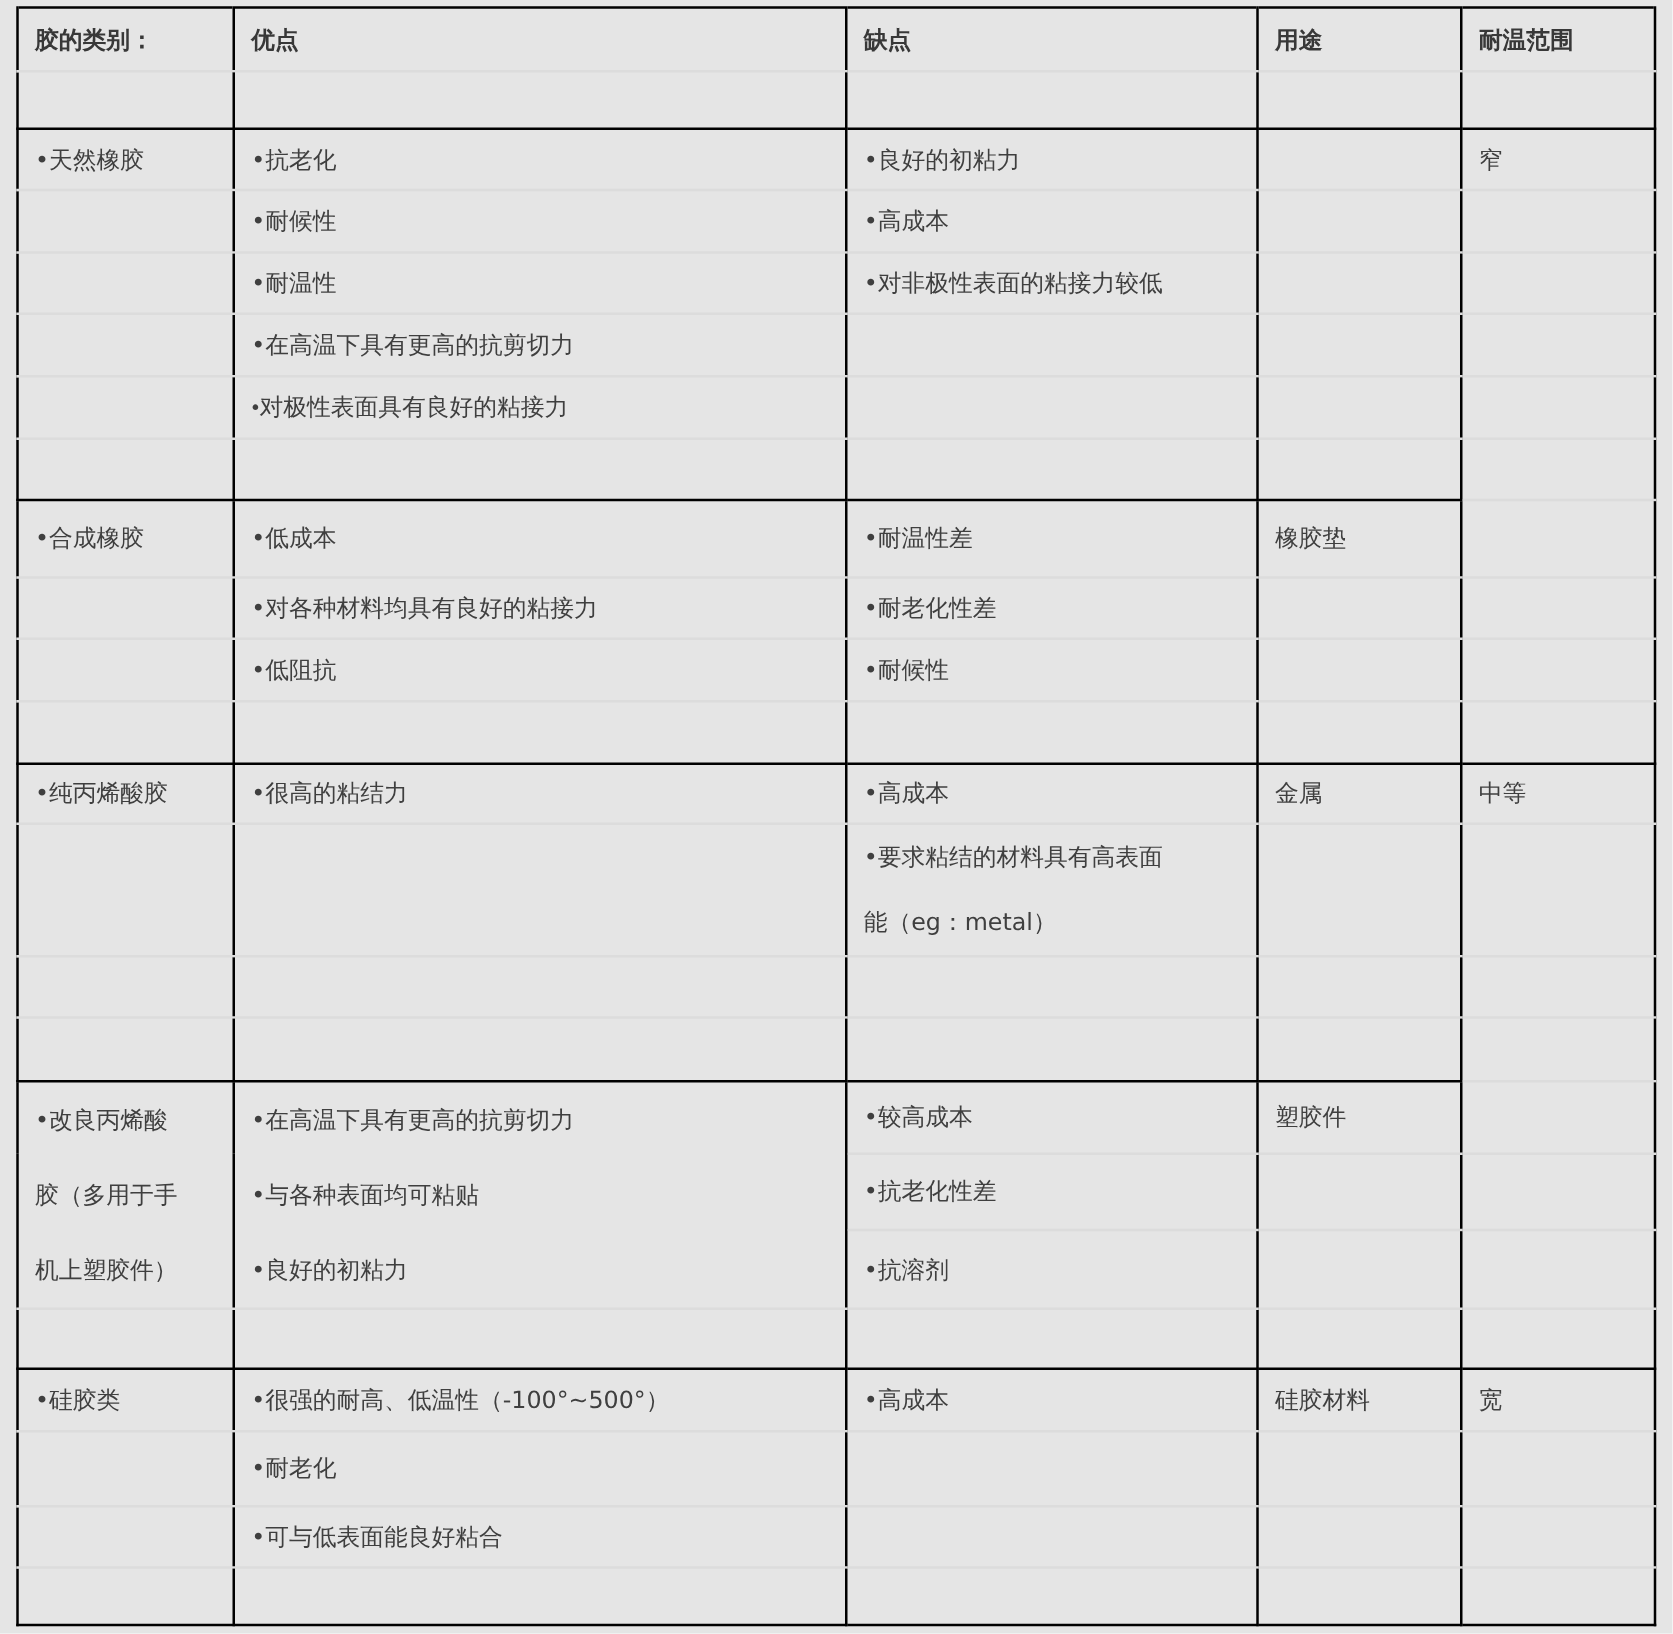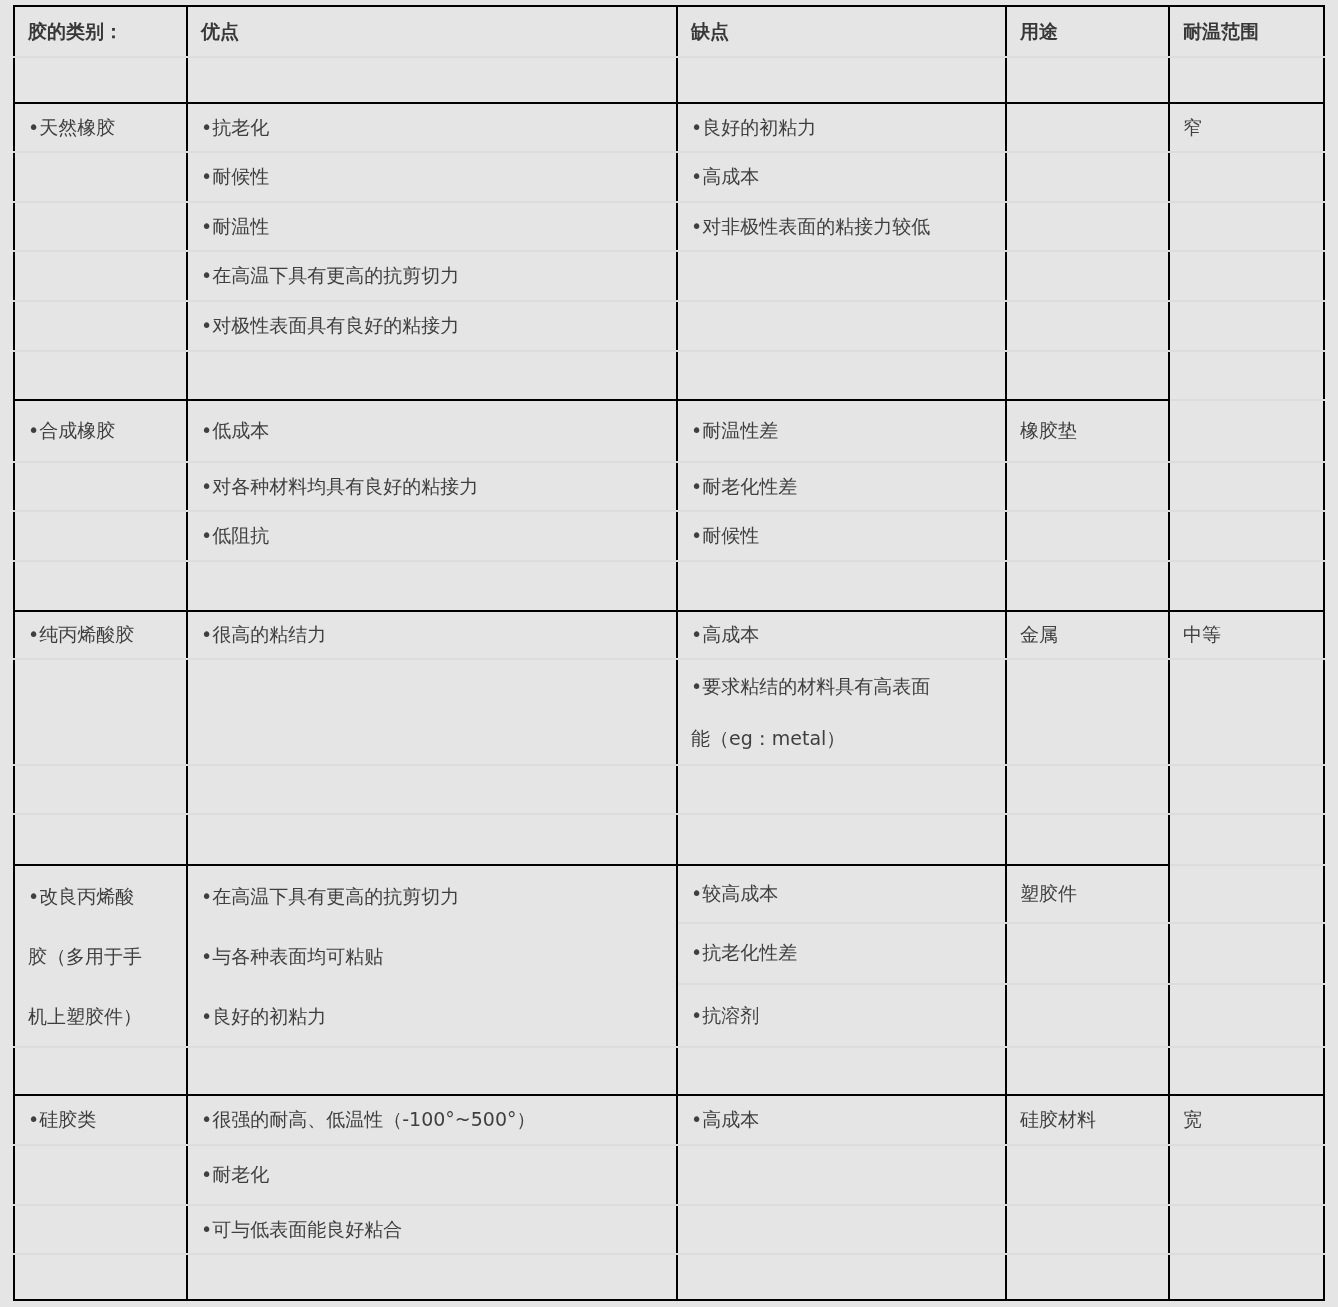--- a/index.html
+++ b/index.html
@@ -103,21 +103,21 @@
           <td class="b-light"></td>
           <td class="b-light"></td>
         </tr>
         <tr style="height: 50px;">
           <td class="b-light"></td>
           <td class="b-light">•在高温下具有更高的抗剪切力</td>
           <td class="b-light"></td>
           <td class="b-light"></td>
           <td class="b-light"></td>
         </tr>
-        <tr style="height: 50px;">
+        <tr style="height: 50px; font-family: Liberation Serif, serif;">
           <td class="b-light"></td>
           <td class="b-light">•对极性表面具有良好的粘接力</td>
           <td class="b-light"></td>
           <td class="b-light"></td>
           <td class="b-light"></td>
         </tr>
         <tr style="height: 49px;">
           <td class="b-black"></td>
           <td class="b-black"></td>
           <td class="b-black"></td>

